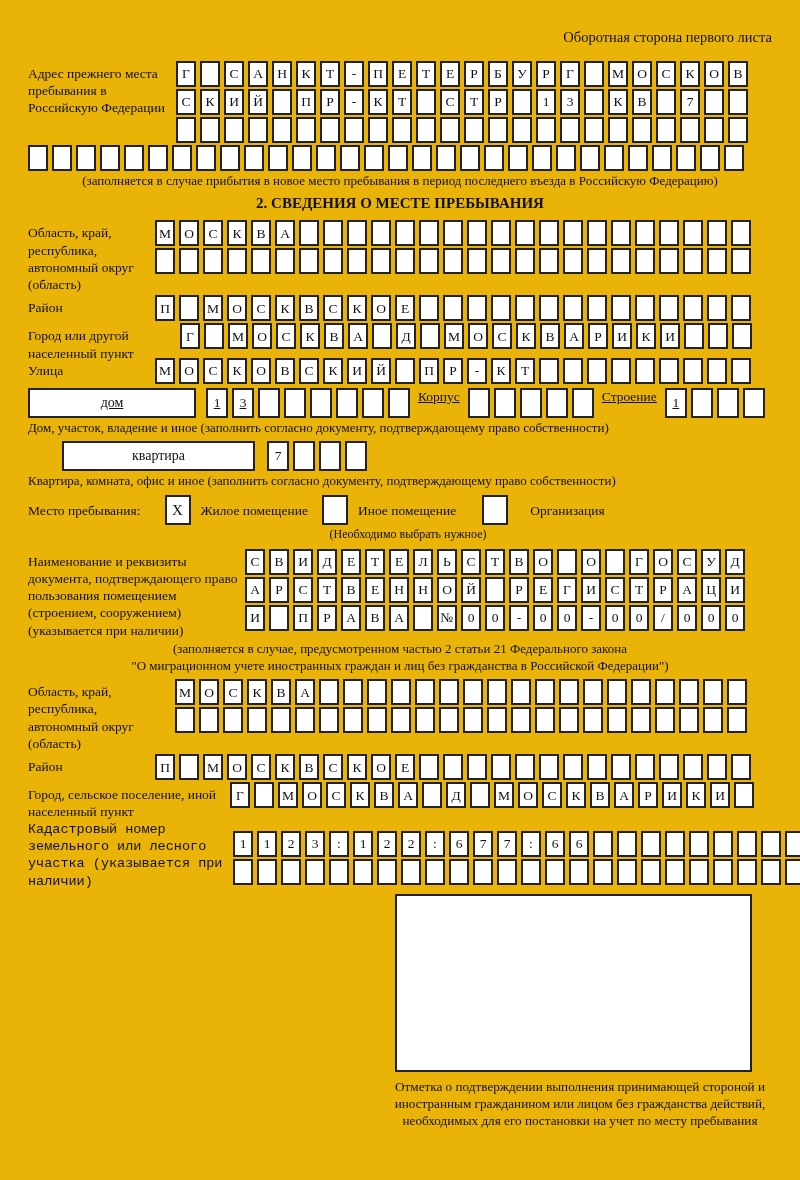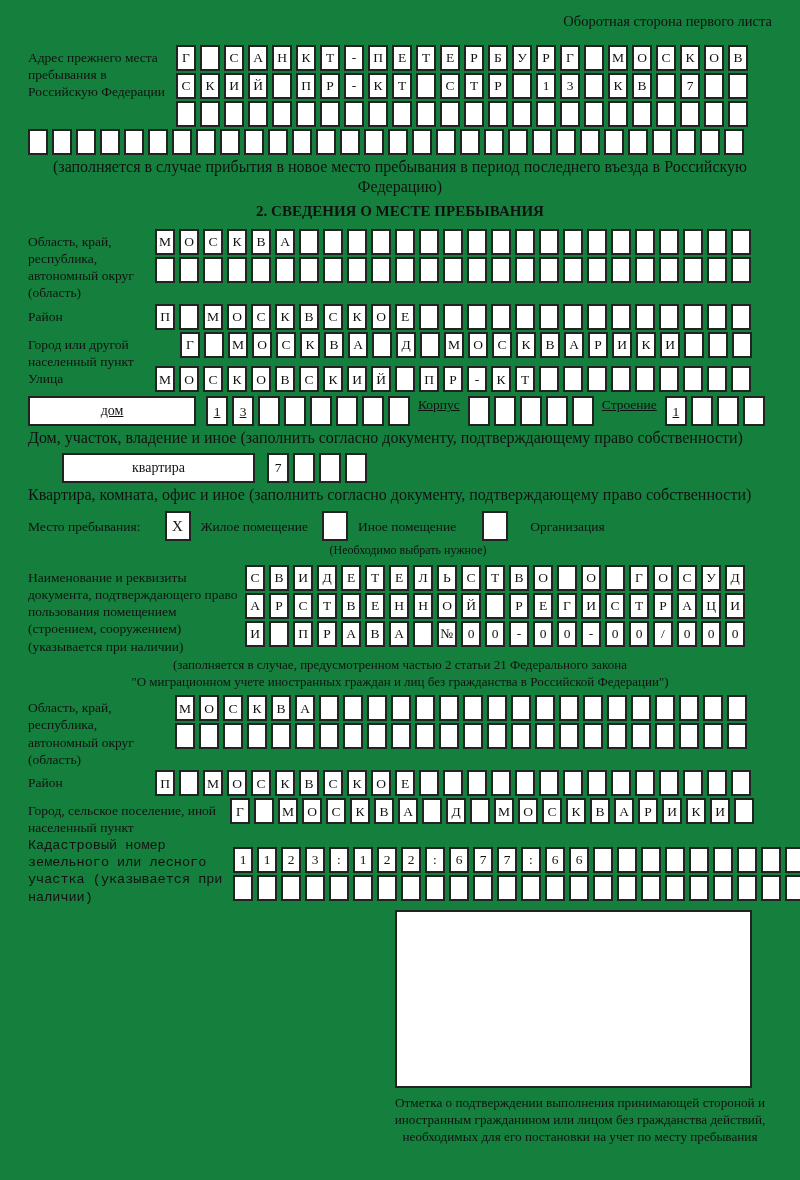--- a/index.html
+++ b/index.html
@@ -1,22 +1,22 @@
 <!DOCTYPE html>
 <html><head>
 <meta charset="utf-8">
 <style>
   html,body{margin:0;padding:0;background:#fff;}
   .page{
     position:relative;
     width:800px;height:1180px;
     box-sizing:border-box;
-    padding:12px 28px 0 28px;
+    padding:28px 28px 0 28px;
     overflow:hidden;
-    background:#15803d;
+    background:#eab308;
     color:#111;
     font-family:"Liberation Serif","DejaVu Serif",serif;
     font-size:13.5px;
     line-height:1.28;
   }
   .header-note{
     text-align:right;
     font-size:14.5px;
     margin-bottom:14px;
   }
@@ -29,21 +29,21 @@
   .cell{
     width:20px;height:26px;
     border:2px solid #222;
     box-sizing:border-box;
     display:inline-flex;align-items:center;justify-content:center;
     font-size:13.5px;
     background:#fff;
     flex:0 0 auto;
   }
   .cells-lg .cell{width:22px;height:30px;}
-  .caption{font-size:16px;margin:2px 0 4px 0;}
+  .caption{font-size:13px;margin:2px 0 4px 0;}
   .caption-center{text-align:center;}
   .sec-title{font-weight:bold;font-size:15px;text-align:center;margin:5px 0 7px 0;}
   .widebox{
     border:2px solid #222;height:30px;box-sizing:border-box;
     display:inline-flex;align-items:center;justify-content:center;
     font-size:14px;background:#fff;flex:0 0 auto;
   }
   .wb-house{width:168px;margin-right:10px;}
   .wb-apt{width:193px;margin-right:12px;margin-left:34px;}
   .inline-lbl{padding-top:6px;margin:0 8px;}

